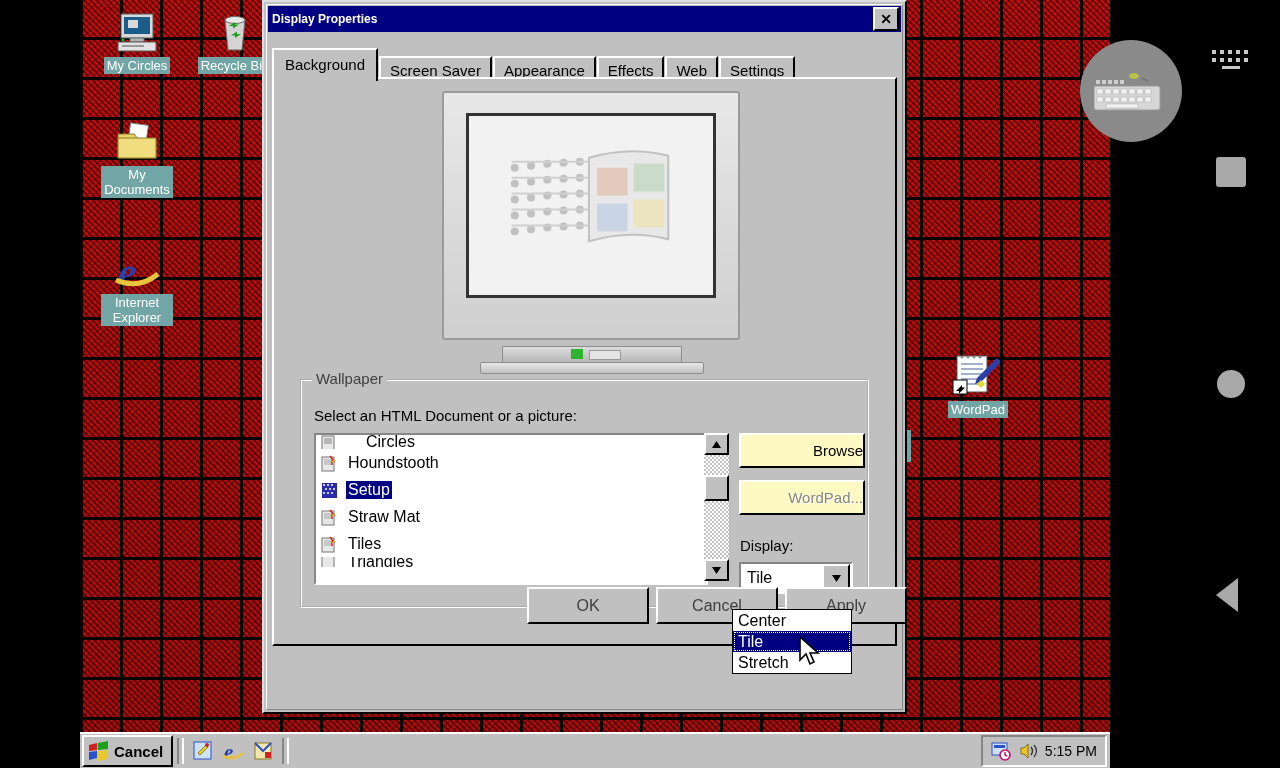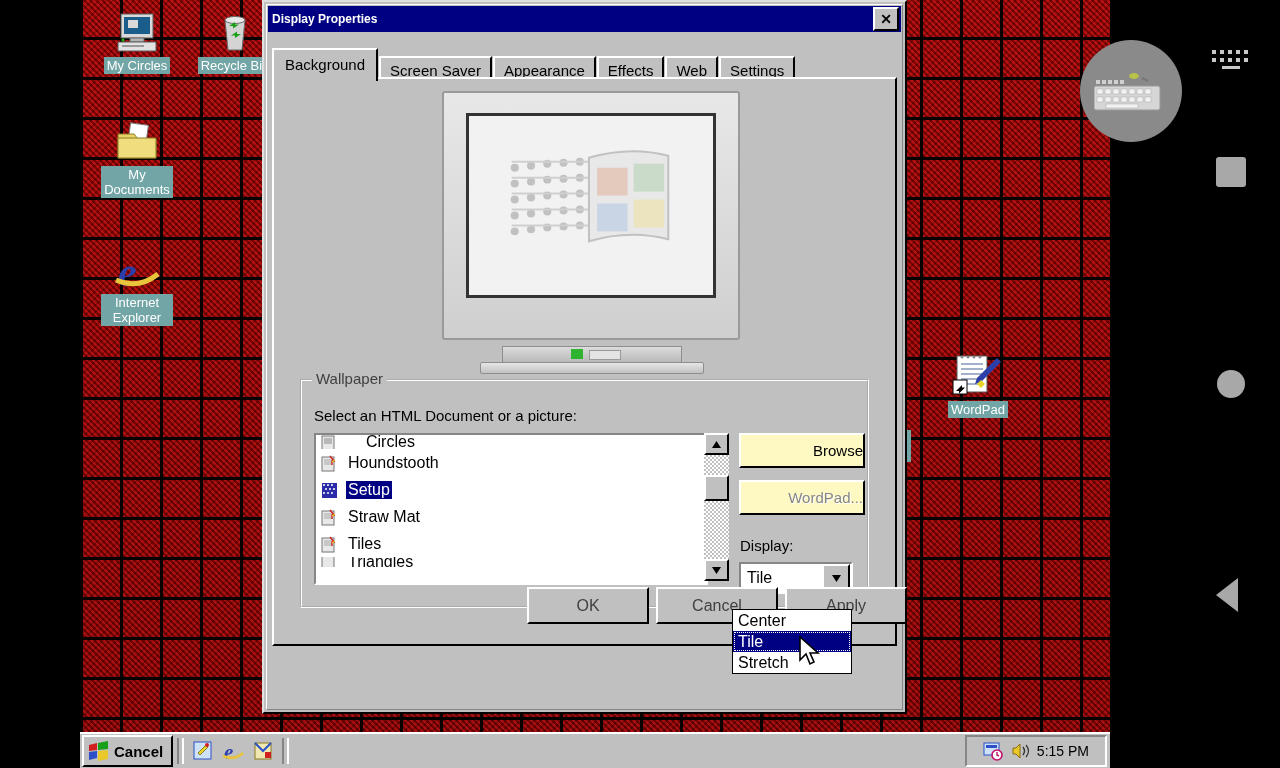--- a/index.html
+++ b/index.html
@@ -28,21 +28,21 @@
 
   
   #taskbar{position:absolute;left:0;bottom:0;width:1030px;height:36px;background:#c0c0c0;
     border-top:2px solid #ffffff;box-sizing:border-box;display:flex;align-items:center;}
   #startbtn{margin-left:2px;height:28px;display:flex;align-items:center;gap:4px;padding:0 8px 0 4px;
     background:#c0c0c0;border-top:2px solid #fff;border-left:2px solid #fff;
     border-right:2px solid #000;border-bottom:2px solid #000;font-weight:bold;font-size:15px;color:#000;}
   .tbsep{width:3px;height:26px;margin:0 4px;border-left:2px solid #868686;border-right:2px solid #fff;}
   .qlicon{width:26px;height:26px;margin:0 2px;display:flex;align-items:center;justify-content:center;}
   #tray{margin-left:auto;margin-right:3px;height:28px;display:flex;align-items:center;gap:6px;
-    padding:0 16px;border-top:2px solid #868686;border-left:2px solid #868686;
+    padding:0 8px;border-top:2px solid #868686;border-left:2px solid #868686;
     border-right:2px solid #fff;border-bottom:2px solid #fff;}
   #clock{font-size:14px;color:#000;}
 
   
   #dlg{position:absolute;left:262px;top:0;width:645px;height:714px;background:#c0c0c0;
     border-top:2px solid #dfdfdf;border-left:2px solid #dfdfdf;
     border-right:2px solid #000;border-bottom:2px solid #000;box-sizing:border-box;}
   #dlg .inner{position:absolute;inset:2px;border-top:1px solid #fff;border-left:1px solid #fff;
     border-right:1px solid #868686;border-bottom:1px solid #868686;}
   #titlebar{position:absolute;left:4px;top:4px;right:4px;height:26px;background:#000082;

